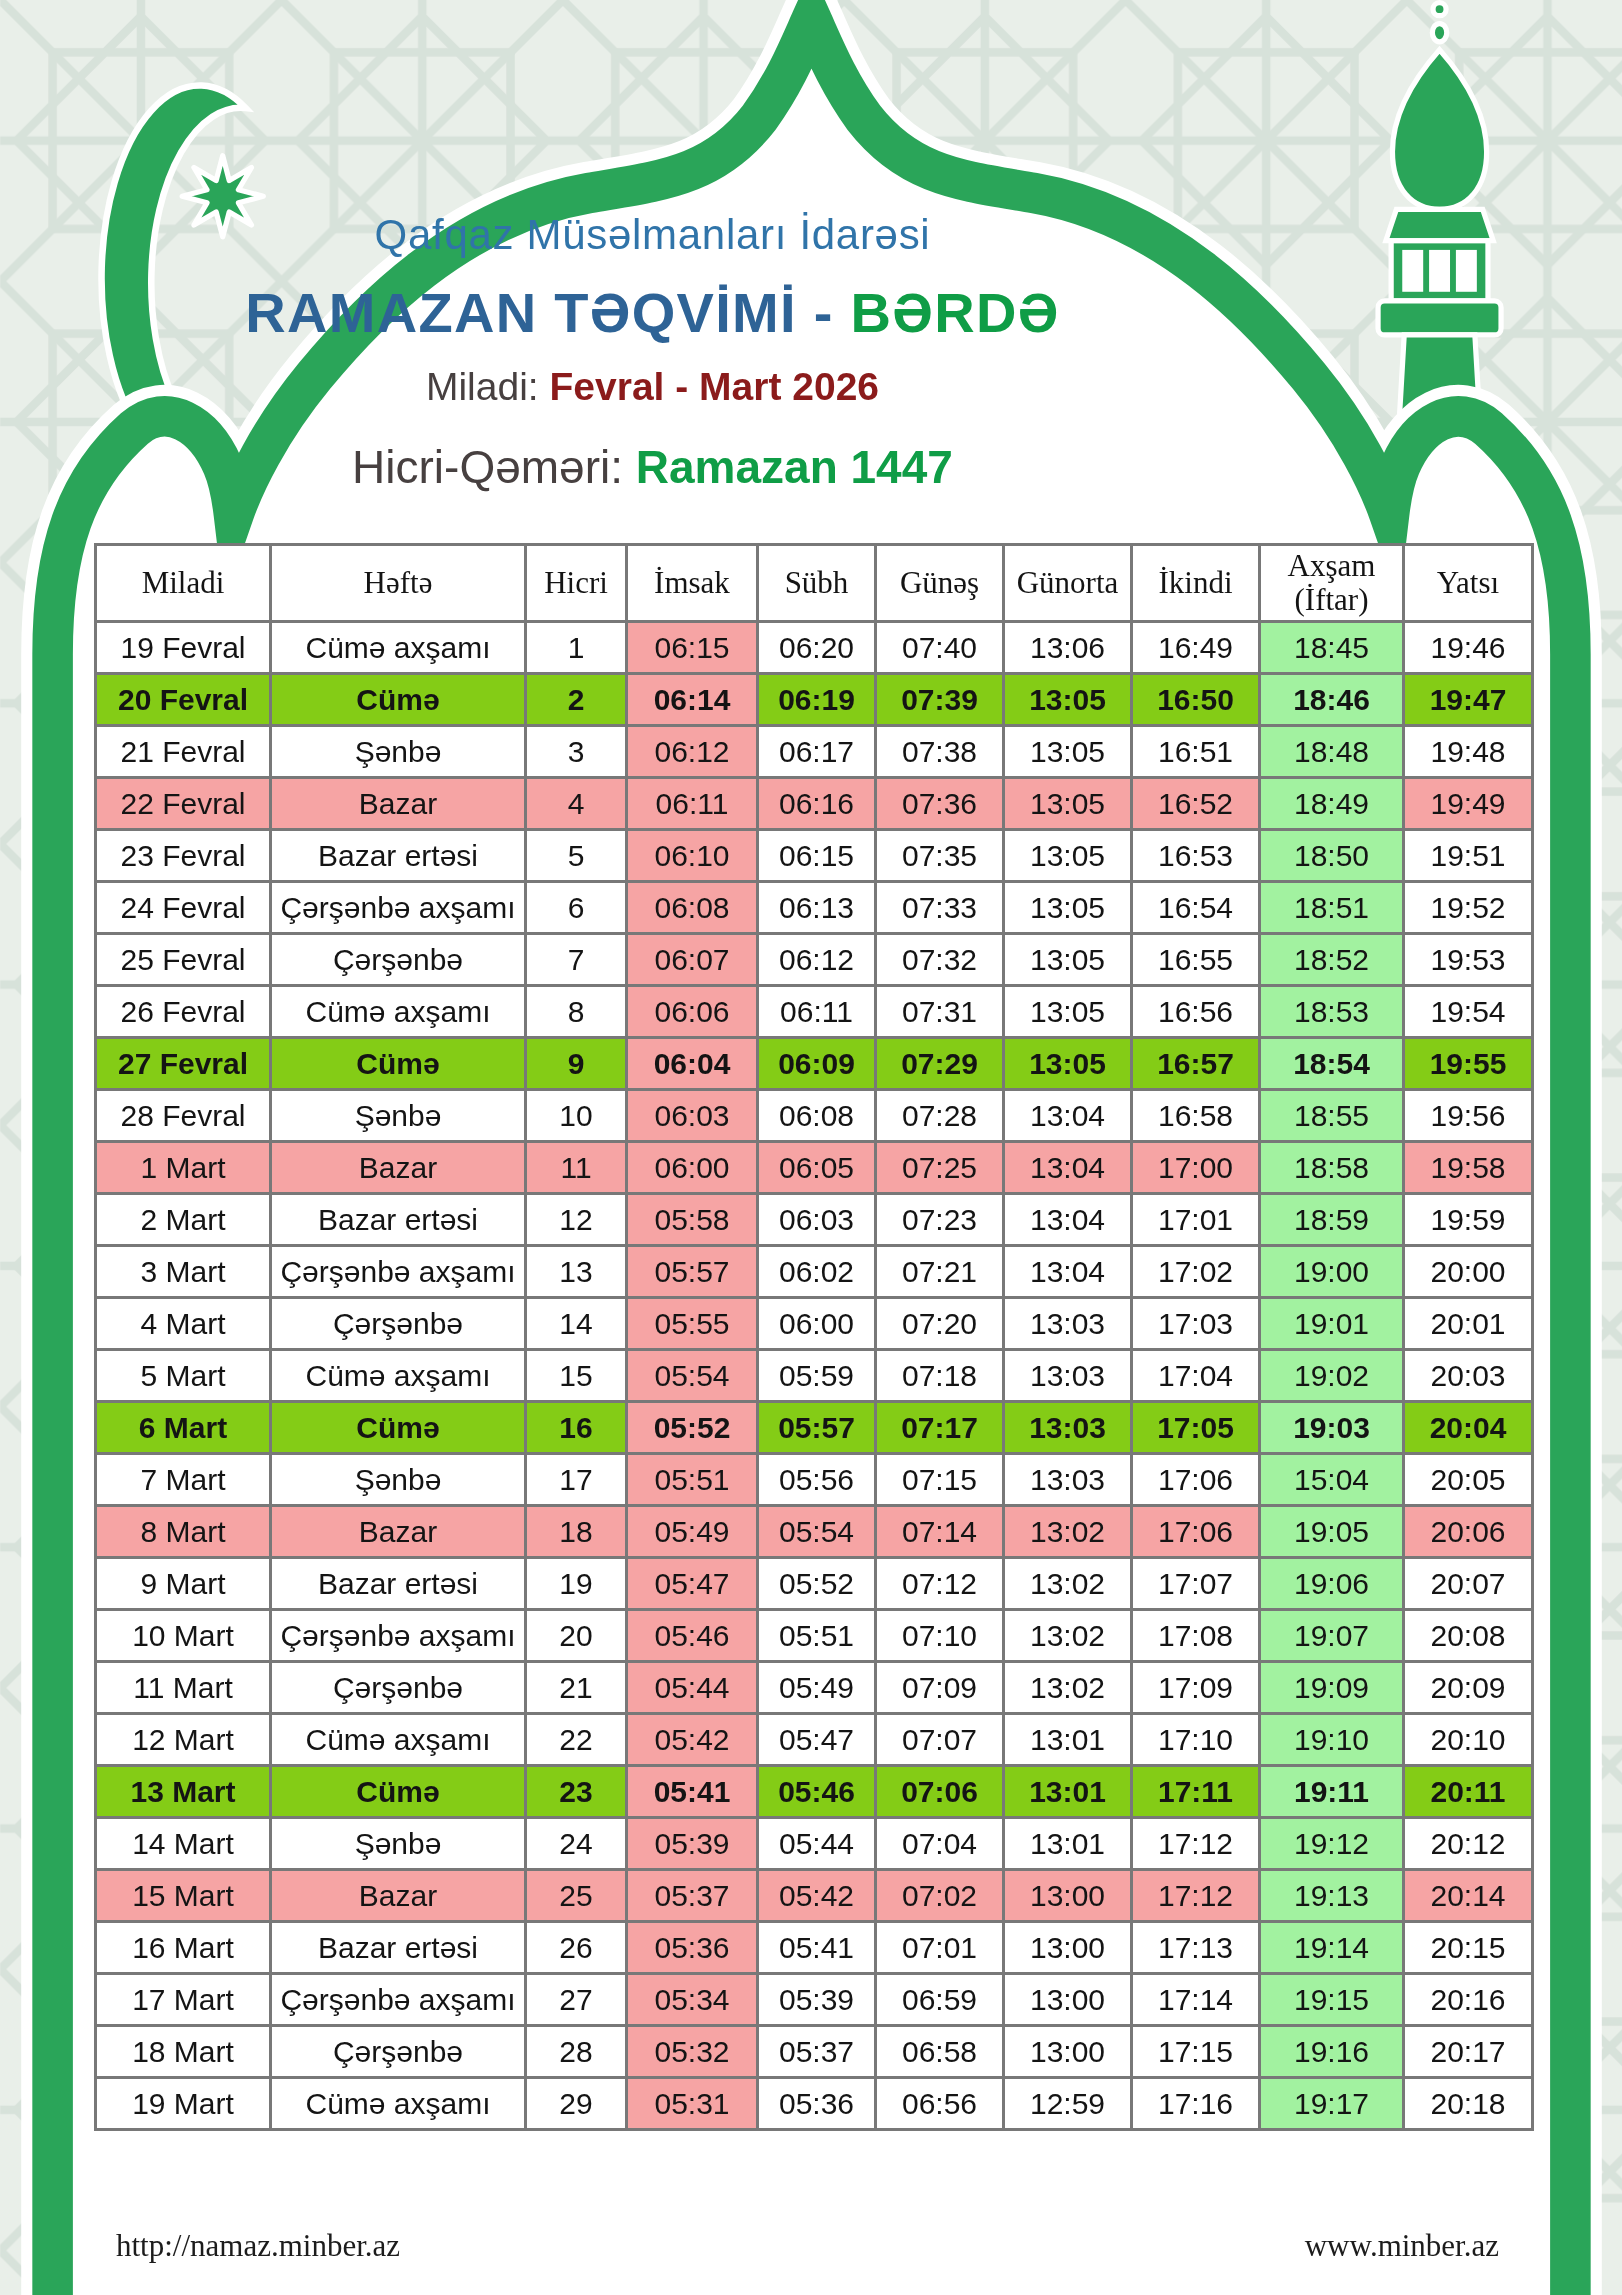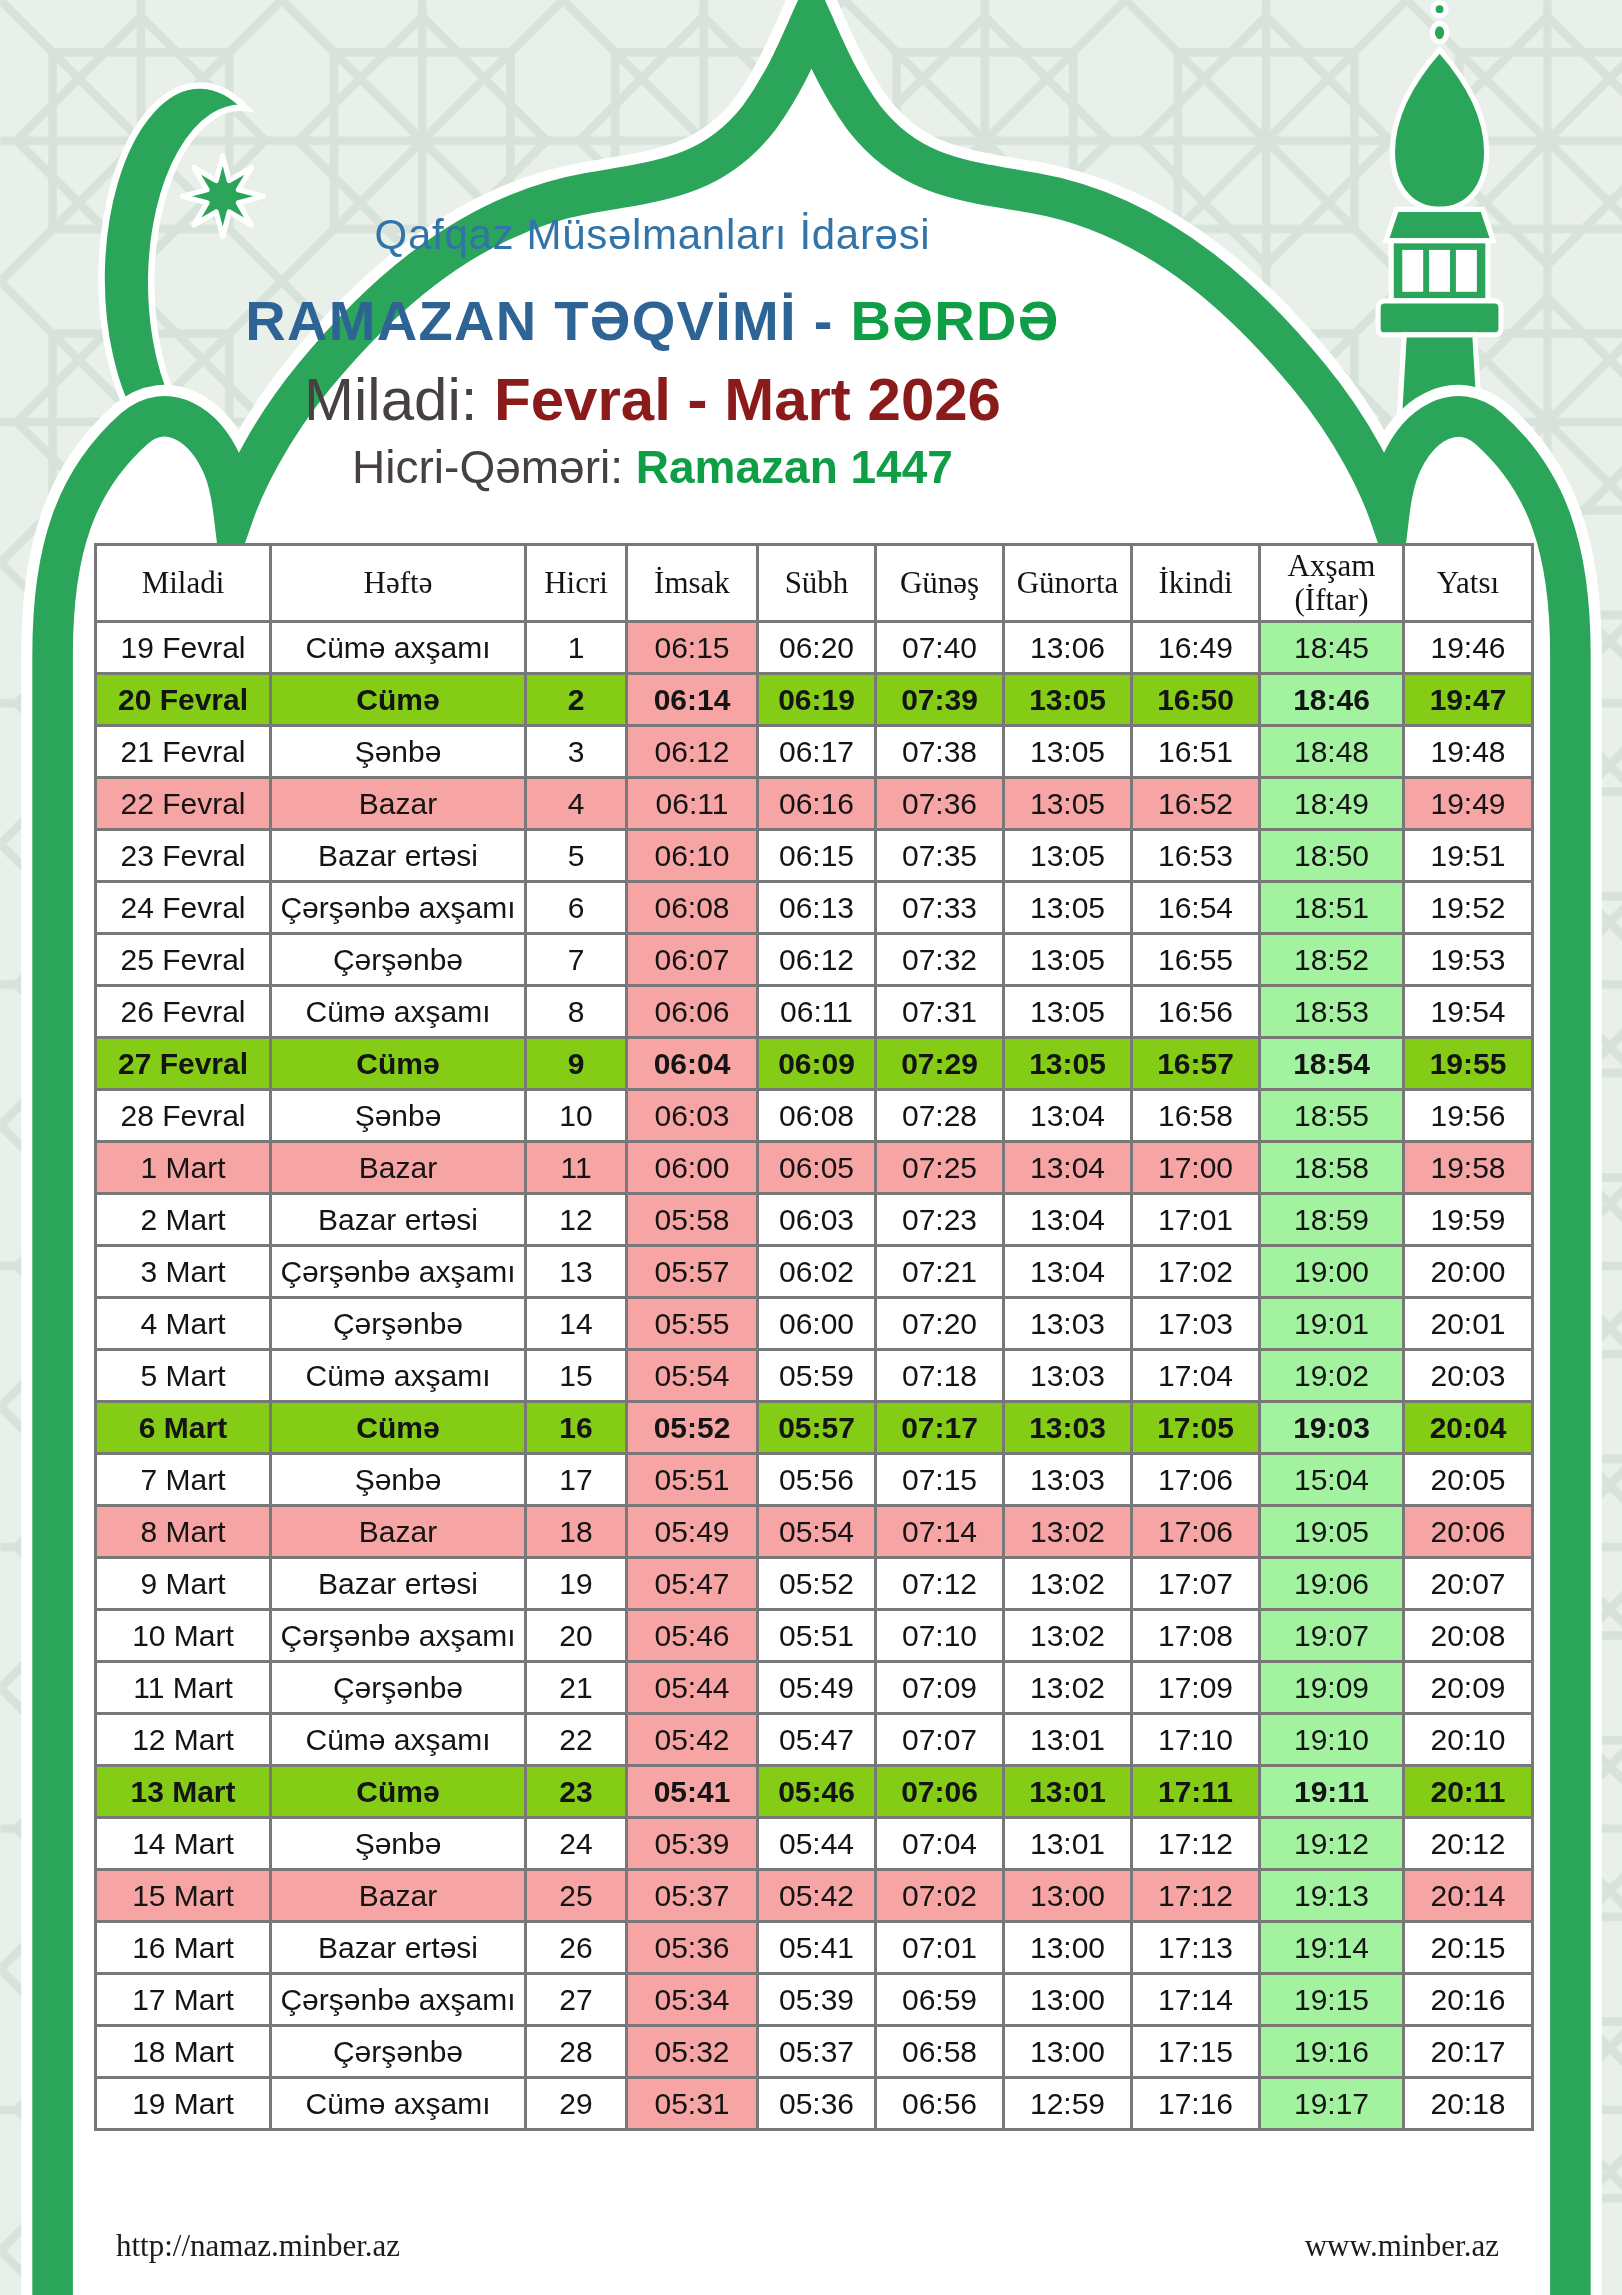--- a/index.html
+++ b/index.html
@@ -3,24 +3,24 @@
 <meta charset="utf-8">
 <style>
   html,body{margin:0;padding:0;}
   #page{position:relative;width:1623px;height:2295px;overflow:hidden;
         font-family:"Liberation Sans",sans-serif;background:#e9efe9;}
   #bg-svg{position:absolute;left:0;top:0;width:1623px;height:2295px;}
 
   
   .title-line{position:absolute;left:0;width:1305px;text-align:center;white-space:nowrap;}
   #t-org{top:211px;font-size:42px;color:#3074a9;letter-spacing:0.7px;}
-  #t-main{top:280px;font-size:56px;font-weight:bold;letter-spacing:1.3px;margin-top:8px;}
+  #t-main{top:280px;font-size:56px;font-weight:bold;letter-spacing:1.3px;}
   #t-main .blue{color:#2e6396;}
   #t-main .green{color:#0f9d46;}
-  #t-miladi{top:365px;font-size:60px;}
+  #t-miladi{top:365px;font-size:39px;}
   #t-hicri{top:440px;font-size:46px;}
   .lbl{color:#474040;}
   .val-red{color:#8b1b1b;font-weight:bold;}
   .val-green{color:#0f9d46;font-weight:bold;}
 
   
   #cal{position:absolute;left:94px;top:543px;width:1436px;
        border-collapse:collapse;table-layout:fixed;background:#fff;}
   #cal th,#cal td{border:3.3px solid #787878;text-align:center;vertical-align:middle;
        color:#141414;overflow:hidden;}

